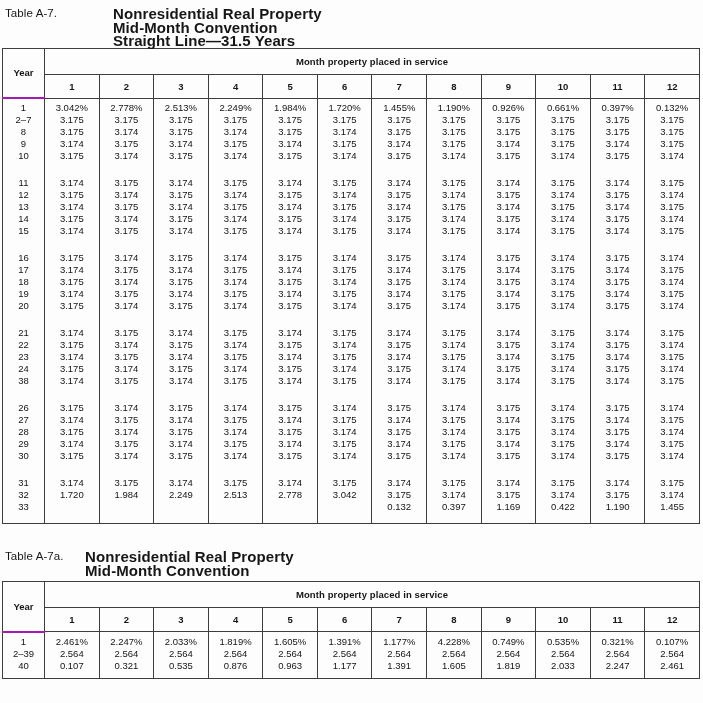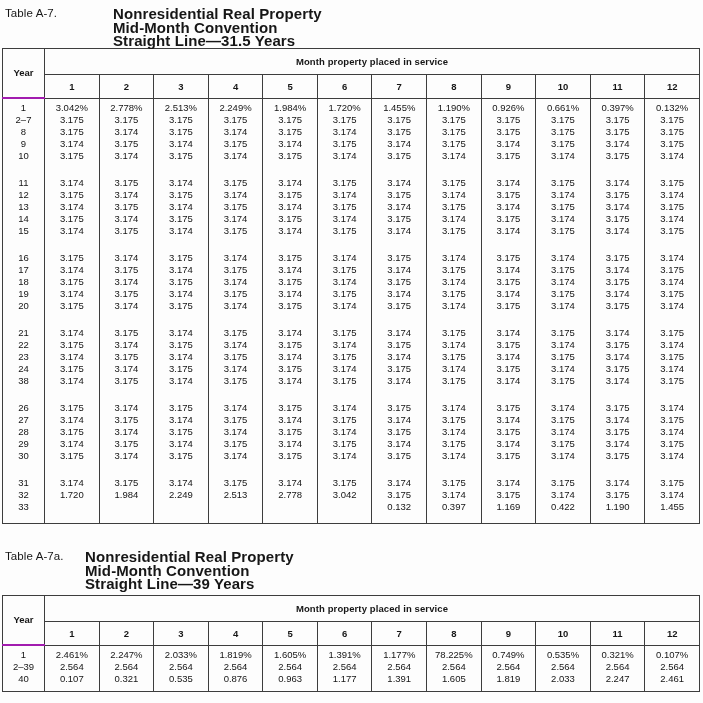--- a/index.html
+++ b/index.html
@@ -616,21 +616,20 @@
           <td></td>
         </tr>
       </tbody>
     </table>
 
   <div class="caption second">
     <span class="cap-label">Table A-7a.</span>
     <div class="cap-titles">
       <div>Nonresidential Real Property</div>
       <div>Mid-Month Convention</div>
-      <div>Straight Line—39 Years</div>
     </div>
   </div>
 
   <table class="tbl t2">
     <colgroup>
         <col class="c-year">
         <col>
         <col>
         <col>
         <col>
@@ -681,21 +680,21 @@
         </tr>
         <tr>
           <td class="yr">1</td>
           <td class="val">2.461%</td>
           <td class="val">2.247%</td>
           <td class="val">2.033%</td>
           <td class="val">1.819%</td>
           <td class="val">1.605%</td>
           <td class="val">1.391%</td>
           <td class="val">1.177%</td>
-          <td class="val">78.225%</td>
+          <td class="val">4.228%</td>
           <td class="val">0.749%</td>
           <td class="val">0.535%</td>
           <td class="val">0.321%</td>
           <td class="val">0.107%</td>
         </tr>
         <tr>
           <td class="yr">2–39</td>
           <td class="val">2.564</td>
           <td class="val">2.564</td>
           <td class="val">2.564</td>

